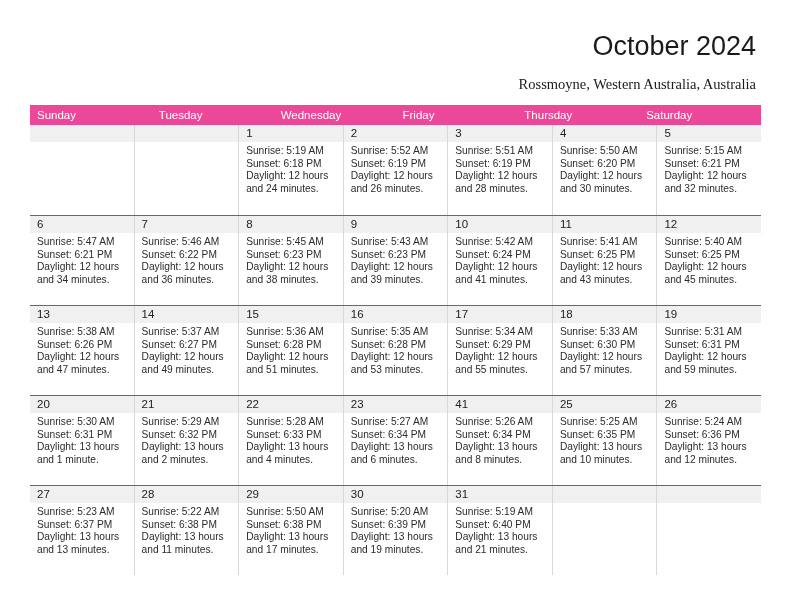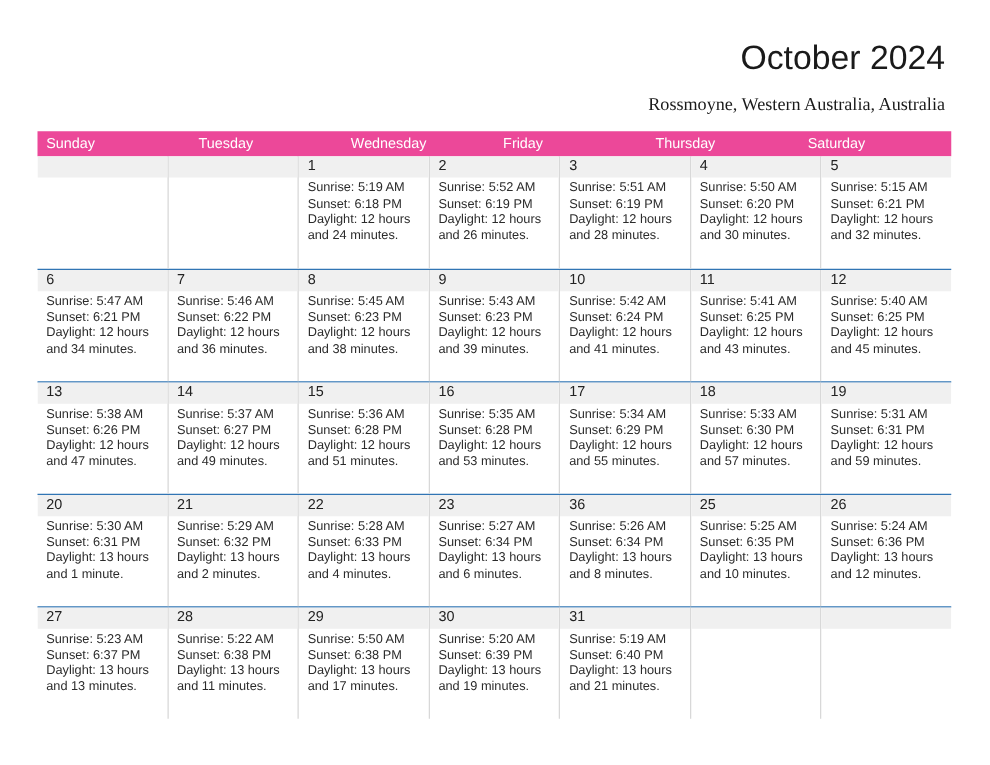--- a/index.html
+++ b/index.html
@@ -475,21 +475,21 @@
           </div>
         <div class="info">
           <div>Sunrise: 5:27 AM</div>
           <div>Sunset: 6:34 PM</div>
           <div>Daylight: 13 hours</div>
           <div>and 6 minutes.</div>
         </div>
       </div>
       <div class="day-cell">
         <div class="daynum-band">
-            <span class="daynum">36</span>
+            <span class="daynum">41</span>
           </div>
         <div class="info">
           <div>Sunrise: 5:26 AM</div>
           <div>Sunset: 6:34 PM</div>
           <div>Daylight: 13 hours</div>
           <div>and 8 minutes.</div>
         </div>
       </div>
       <div class="day-cell">
         <div class="daynum-band">

